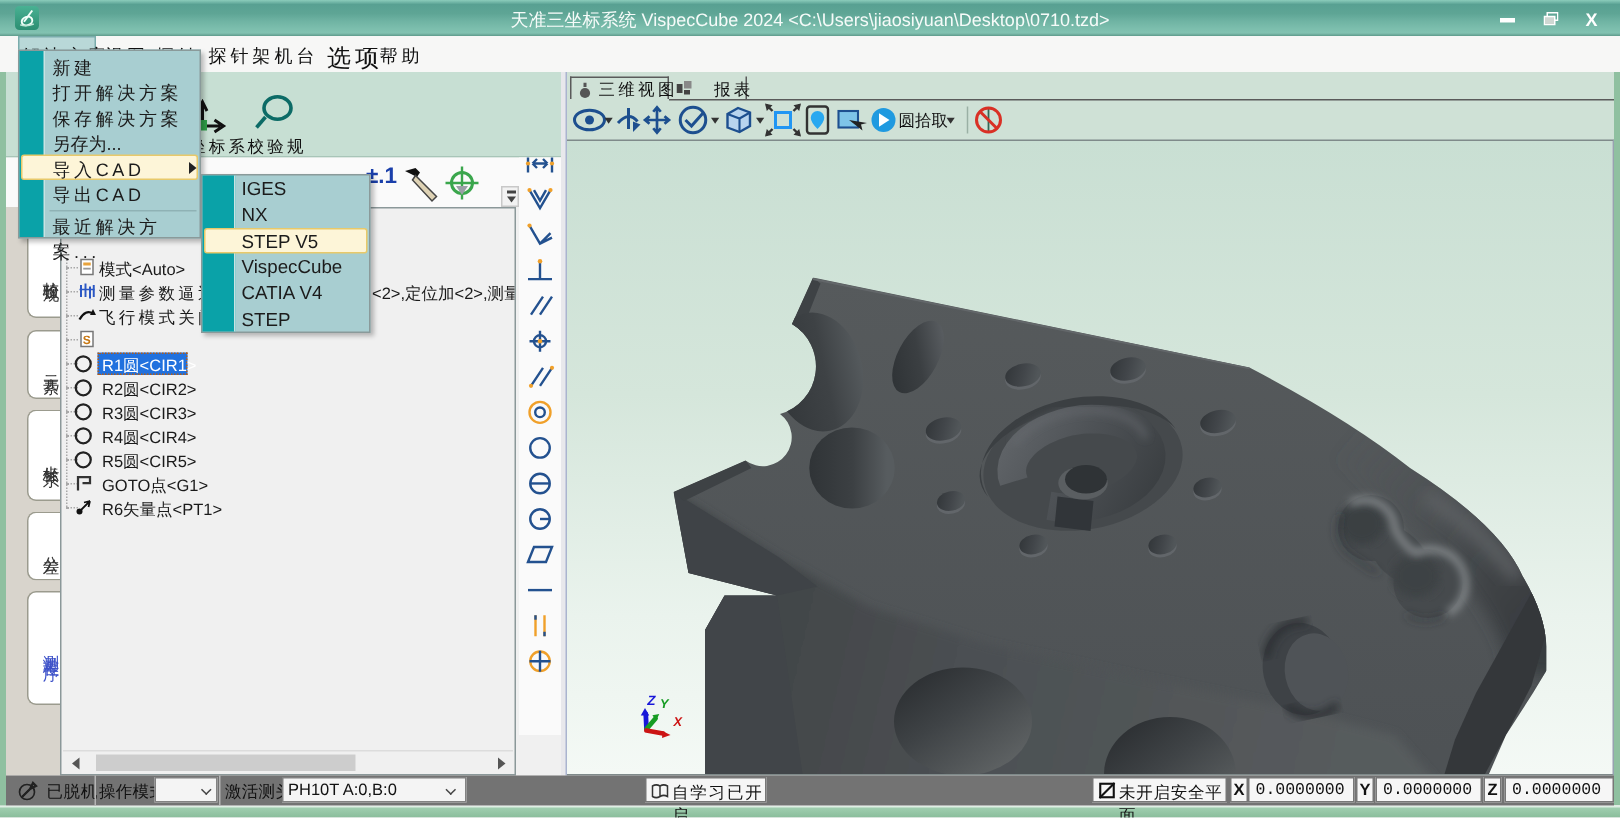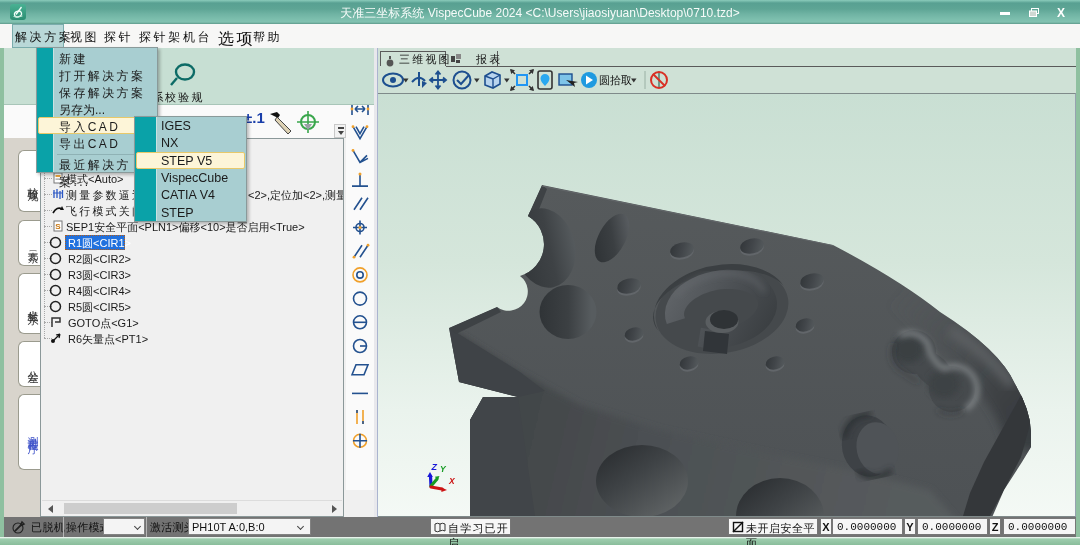--- a/index.html
+++ b/index.html
@@ -105,21 +105,20 @@
       <path d="M1 9 q4 -7 9 -4" fill="none" stroke="#111" stroke-width="1.6"></path>
       <path d="M10 2 l2 4 l-4 0" fill="#111"></path>
     </svg>
   <div class="abs" style="left:25px;top:65px;letter-spacing:2.2px;">飞行模式关闭</div>
 
   <div class="abs" style="left:3px;top:87px;width:8px;border-top:1px dotted #a8a8a8;"></div>
   <svg class="abs" style="left:11px;top:81px" width="12" height="12" viewBox="0 0 12 12">
       <rect x="2" y="1" width="8" height="10" fill="#fff" stroke="#777"></rect>
       <text x="3.2" y="9" font-size="8" fill="#c87814" font-weight="bold">S</text>
     </svg>
-  <div class="abs" style="left:25px;top:81px;">SEP1安全平面&lt;PLN1&gt;偏移&lt;10&gt;是否启用&lt;True&gt;</div>
 
   <div class="abs" style="left:3px;top:103px;width:8px;border-top:1px dotted #a8a8a8;"></div>
   <svg class="abs" style="left:8px;top:97px" width="13" height="13" viewBox="0 0 13 13">
       <circle cx="6.5" cy="6.5" r="5" fill="none" stroke="#222" stroke-width="1.5"></circle>
     </svg>
   <div class="abs" style="left:24px;top:96px;width:60px;height:15px;background:#2171de;border:1px dotted #b55d14;"></div>
   <div class="abs" style="left:27px;top:97px;color:#fff;">R1圆&lt;CIR1&gt;</div>
 
   <div class="abs" style="left:3px;top:119px;width:8px;border-top:1px dotted #a8a8a8;"></div>
   <svg class="abs" style="left:8px;top:113px" width="13" height="13" viewBox="0 0 13 13">
@@ -484,21 +483,21 @@
   <div class="abs" style="left:900px;top:1px;width:12px;height:17px;border:1px solid #777;background:#f6f6f6;text-align:center;font-weight:bold;"><span style="position:relative;top:2px;">Y</span></div>
   <div class="abs" style="left:913px;top:1px;width:71px;height:17px;border:1px solid #777;background:#f6f6f6;font-family:'Liberation Mono',monospace;">
       <span style="position:absolute;left:4px;top:2px;">0.0000000</span>
     </div>
   <div class="abs" style="left:985px;top:1px;width:12px;height:17px;border:1px solid #777;background:#f6f6f6;text-align:center;font-weight:bold;"><span style="position:relative;top:2px;">Z</span></div>
   <div class="abs" style="left:999px;top:1px;width:73px;height:17px;border:1px solid #777;background:#f6f6f6;font-family:'Liberation Mono',monospace;">
       <span style="position:absolute;left:4px;top:2px;">0.0000000</span>
     </div>
 </div>
 
-<div class="abs" style="left:12px;top:47px;width:122px;height:126px;background:#a8ced1;border:1px solid #8a9a9a;box-shadow:2px 2px 3px rgba(0,0,0,.25);margin-left:24px;">
+<div class="abs" style="left:12px;top:33px;width:122px;height:126px;background:#a8ced1;border:1px solid #8a9a9a;box-shadow:2px 2px 3px rgba(0,0,0,.25);">
   <div class="abs" style="left:0;top:0;width:17px;height:124px;background:#0aa2a8;border-right:1px solid #c8e2e2;"></div>
   <div class="abs" style="left:22px;top:3px;font-size:12px;color:#1b1b1b;letter-spacing:2.4px;">新建</div>
   <div class="abs" style="left:22px;top:20px;font-size:12px;color:#1b1b1b;letter-spacing:2.4px;">打开解决方案</div>
   <div class="abs" style="left:22px;top:37px;font-size:12px;color:#1b1b1b;letter-spacing:2.4px;">保存解决方案</div>
   <div class="abs" style="left:22px;top:54px;font-size:12px;color:#1b1b1b;">另存为...</div>
   <div class="abs" style="left:1px;top:69px;width:118px;height:17px;background:#fdf5d8;border:1px solid #e8c96a;border-radius:2px;"></div>
   <div class="abs" style="left:22px;top:71px;font-size:12px;color:#1b1b1b;letter-spacing:2.4px;">导入CAD</div>
   <div class="abs" style="left:113px;top:74px;width:0;height:0;border-left:5px solid #222;border-top:4px solid transparent;border-bottom:4px solid transparent;"></div>
   <div class="abs" style="left:22px;top:88px;font-size:12px;color:#1b1b1b;letter-spacing:2.4px;">导出CAD</div>
   <div class="abs" style="left:20px;top:106px;width:98px;height:1px;background:#8fb2b5;"></div>

